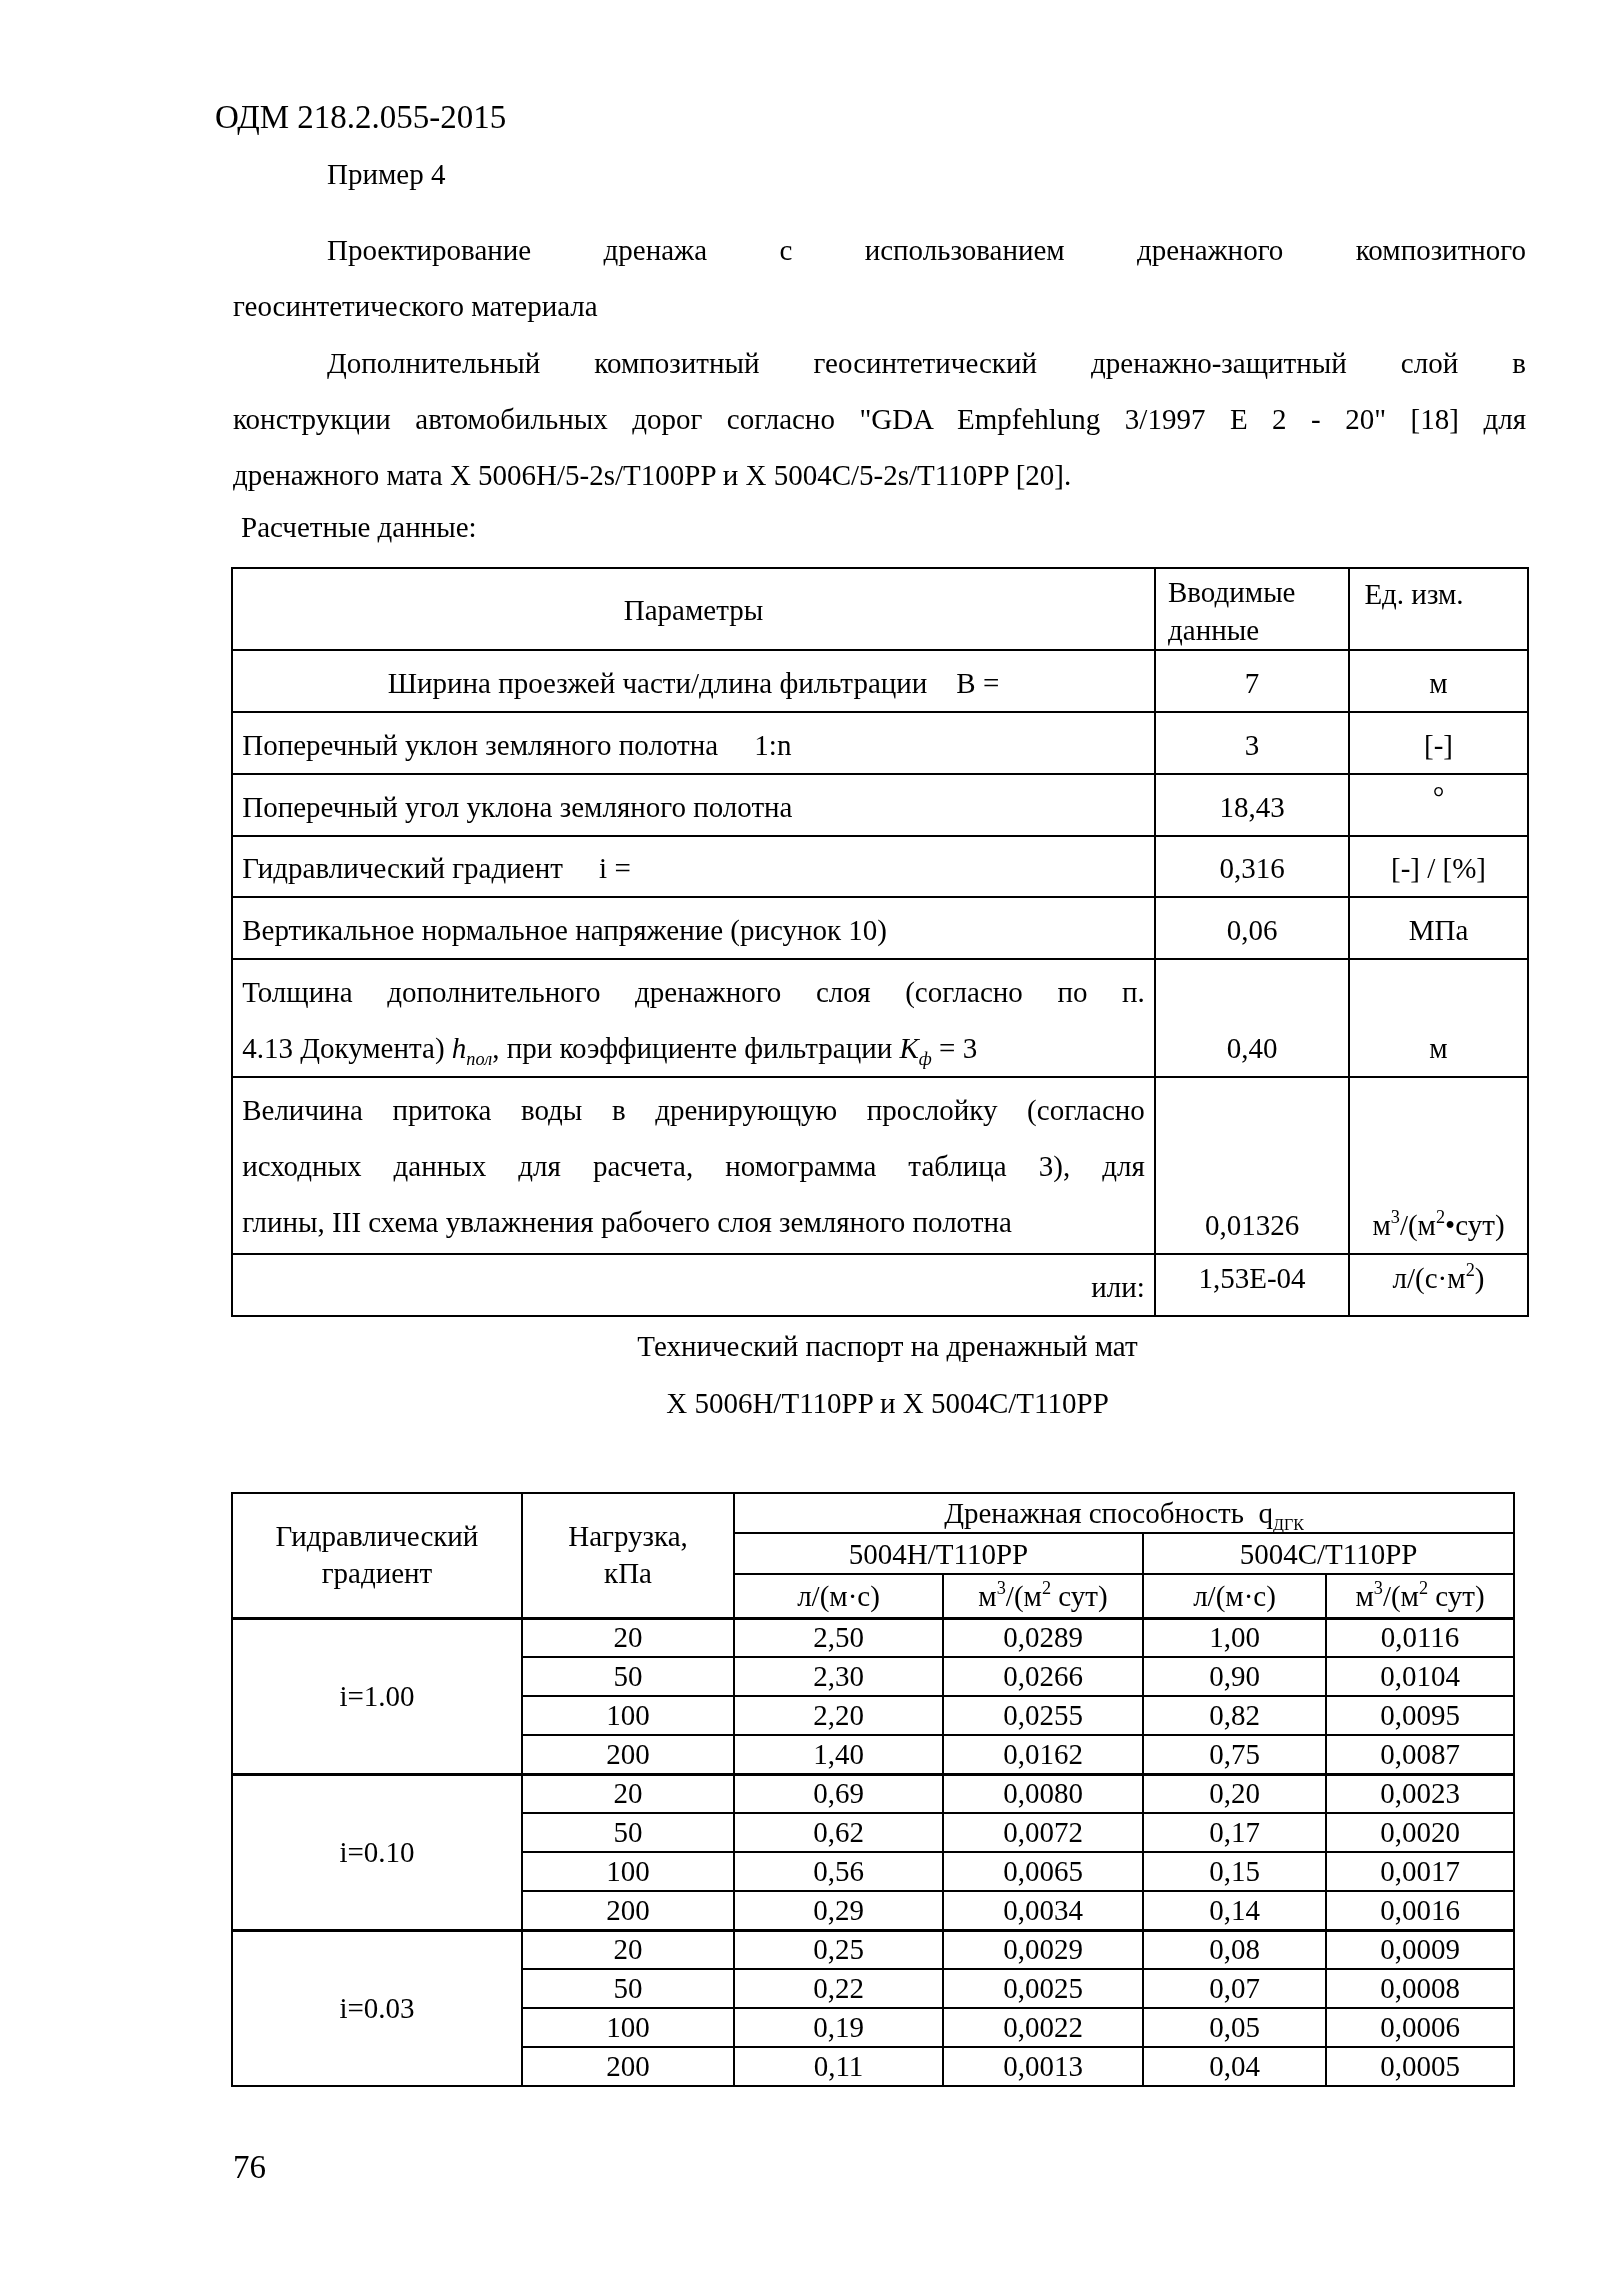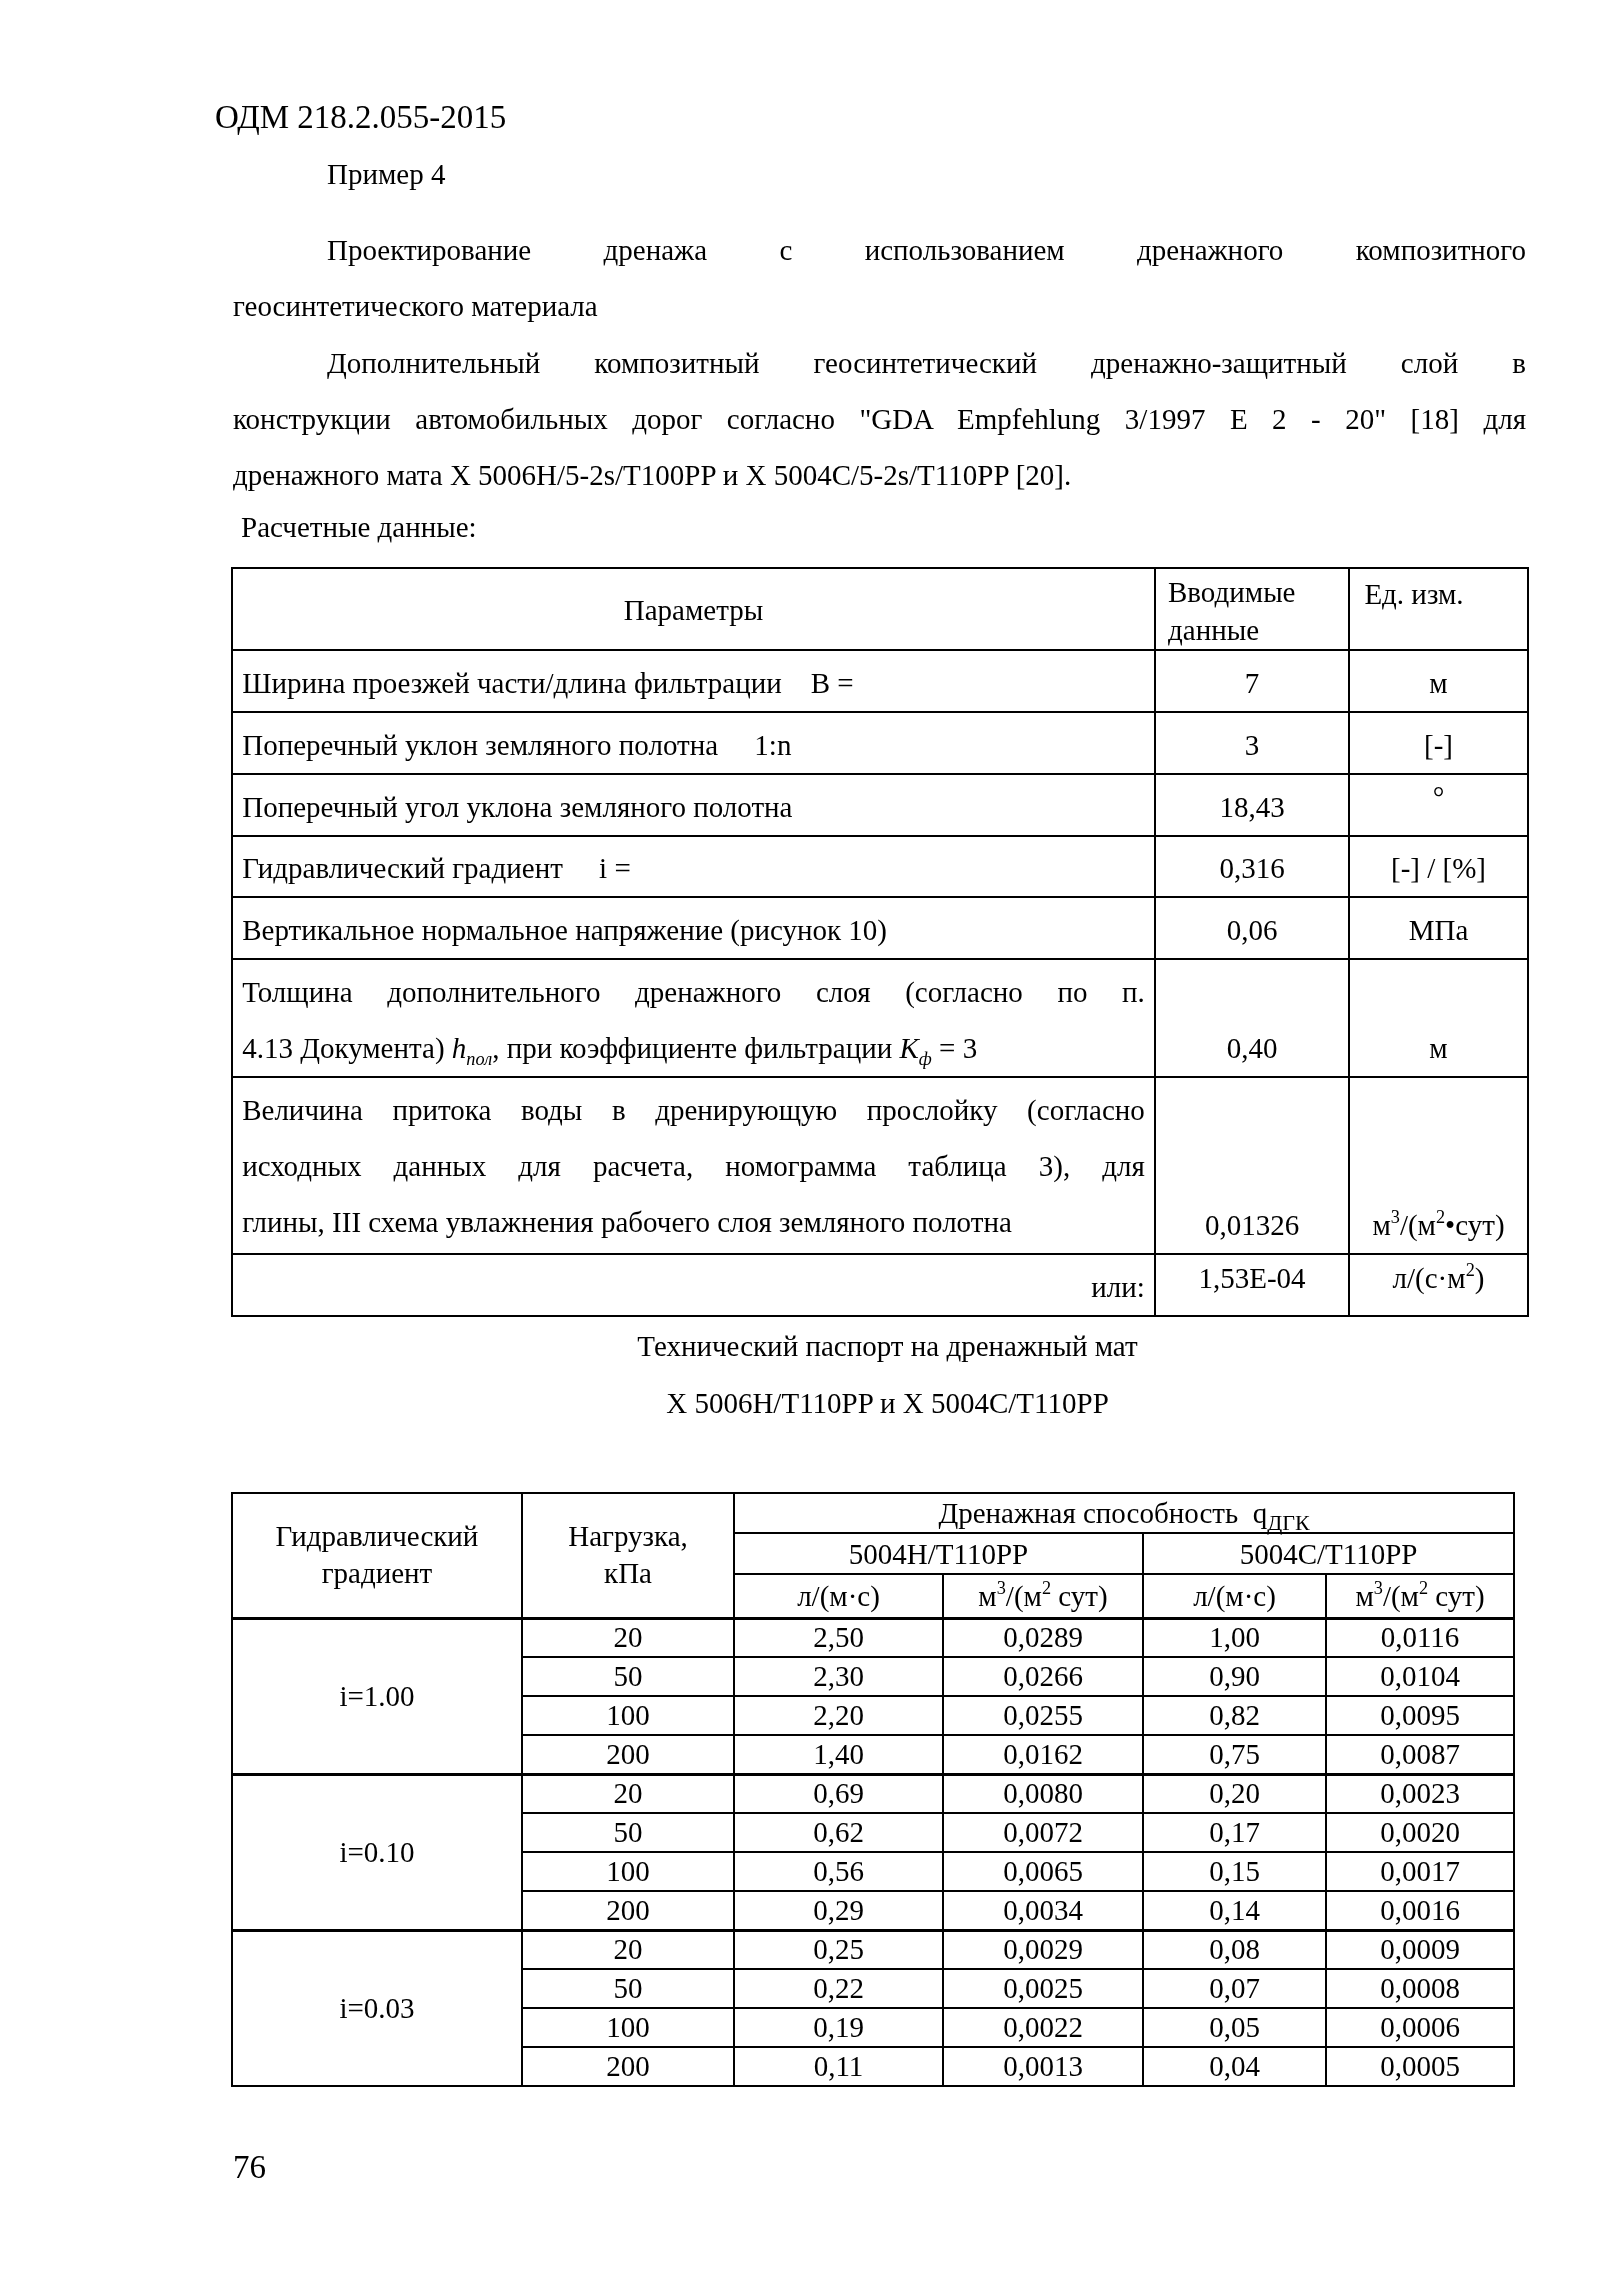--- a/index.html
+++ b/index.html
@@ -67,21 +67,21 @@
   <tbody>
       <tr class="hdr" style="height:72px;">
     <td class="param">Параметры</td>
     <td class="val">
           <div>Вводимые</div>
           <div>данные</div>
         </td>
     <td class="unit">Ед. изм.</td>
   </tr>
   <tr style="height:56px;">
-    <td class="param" style="white-space:pre;text-align:left;">Ширина проезжей части/длина фильтрации    B =</td>
+    <td class="param" style="white-space:pre;text-align:center;">Ширина проезжей части/длина фильтрации    B =</td>
     <td class="val">7</td>
     <td class="unit">м</td>
   </tr>
   <tr style="height:56px;">
     <td class="param" style="white-space:pre;text-align:left;">Поперечный уклон земляного полотна     1:n</td>
     <td class="val">3</td>
     <td class="unit">[-]</td>
   </tr>
   <tr style="height:56px;">
     <td class="param" style="white-space:pre;text-align:left;">Поперечный угол уклона земляного полотна</td>
@@ -132,21 +132,21 @@
       <col style="width:212px">
       <col style="width:209px">
     <col style="width:200px">
       <col style="width:183px">
       <col style="width:188px">
   </colgroup>
   <tbody>
       <tr class="h" style="height:38px;">
     <td rowspan="3" style="line-height:37px;padding:0 26px;">Гидравлический градиент</td>
     <td rowspan="3" style="line-height:37px;padding:0 33px;">Нагрузка, кПа</td>
-    <td colspan="4"><span style="white-space:pre">Дренажная способность  q</span><sub style="font-size:22px;">ДГК</sub></td>
+    <td colspan="4"><span style="white-space:pre">Дренажная способность  q</span><sub style="font-size:16px;">ДГК</sub></td>
   </tr>
   <tr class="h" style="height:41px;">
     <td colspan="2">5004H/T110PP</td>
     <td colspan="2">5004C/T110PP</td>
   </tr>
   <tr class="h" style="height:44px;">
     <td>л/(м·с)</td>
     <td><span>м</span><sup>3</sup><span>/(м</span><sup>2</sup><span style="white-space:pre"> сут)</span></td>
     <td>л/(м·с)</td>
     <td><span>м</span><sup>3</sup><span>/(м</span><sup>2</sup><span style="white-space:pre"> сут)</span></td>

